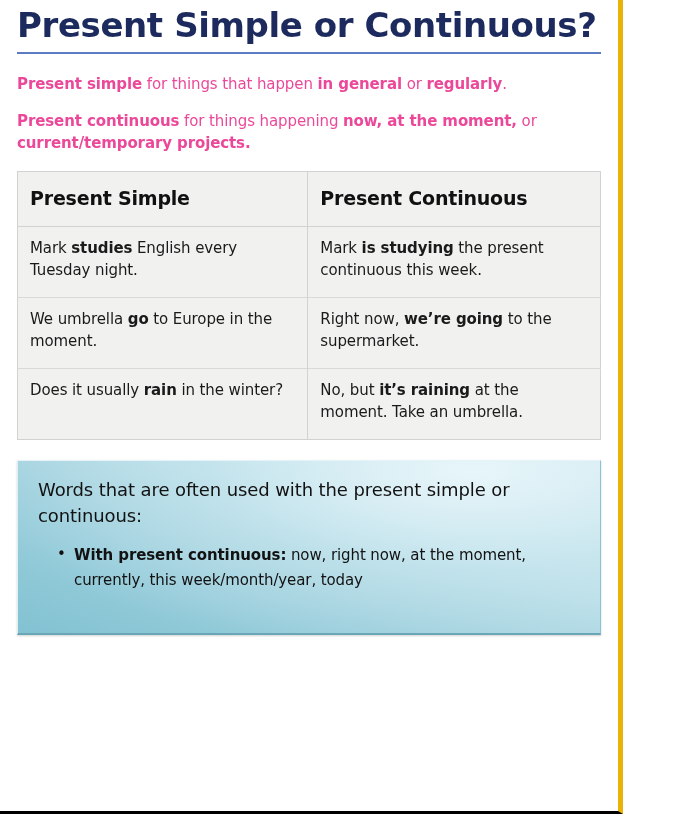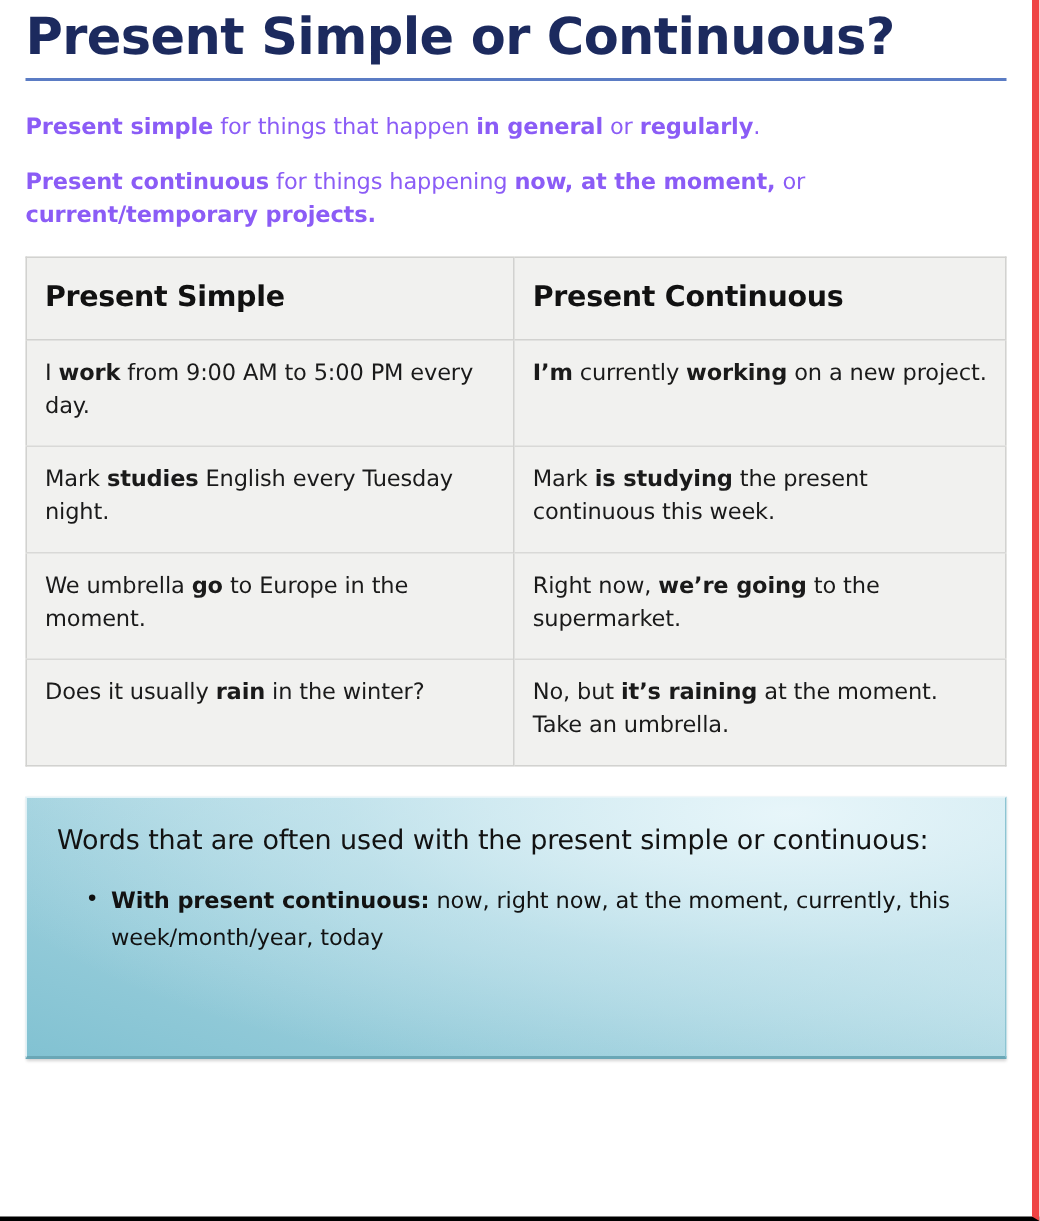--- a/index.html
+++ b/index.html
@@ -7,25 +7,25 @@
     padding: 0;
     background: #ffffff;
   }
   body {
     font-family: "DejaVu Sans", sans-serif;
     -webkit-font-smoothing: antialiased;
   }
 
   .page {
     position: relative;
-    width: 693px;
+    width: 623px;
     height: 814px;
     background: #ffffff;
     box-sizing: border-box;
-    border-right: 5px solid #ef4444;
+    border-right: 5px solid #eab308;
     border-bottom: 3px solid #000000;
     overflow: hidden;
   }
 
   .content {
     padding: 0 17px;
   }
 
   
   .title-block {
@@ -44,21 +44,21 @@
   .title-rule {
     height: 2px;
     background: #5b7cc4;
     margin: 0 0 20px 0;
     width: 100%;
   }
 
   
   .intro-p {
     font-size: 15px;
-    color: #8b5cf6;
+    color: #ec4899;
     line-height: 1.45;
     margin: 0 0 15px 0;
     letter-spacing: -0.1px;
   }
   .intro-p:last-of-type {
     margin-bottom: 17px;
   }
   .intro-p b { font-weight: bold; }
 
   
@@ -171,24 +171,20 @@
         <col class="col-right">
       </colgroup>
       <thead>
         <tr>
           <th>Present Simple</th>
           <th>Present Continuous</th>
         </tr>
       </thead>
       <tbody>
         <tr>
-          <td><span>I </span><b>work</b><span> from 9:00 AM to 5:00 PM every day.</span></td>
-          <td><b>I’m</b><span> currently </span><b>working</b><span> on a new project.</span></td>
-        </tr>
-        <tr>
           <td><span>Mark </span><b>studies</b><span> English every Tuesday night.</span></td>
           <td><span>Mark </span><b>is studying</b><span> the present continuous this week.</span></td>
         </tr>
         <tr>
           <td><span>We umbrella </span><b>go</b><span> to Europe in the moment.</span></td>
           <td><span>Right now, </span><b>we’re going</b><span> to the supermarket.</span></td>
         </tr>
         <tr>
           <td><span>Does it usually </span><b>rain</b><span> in the winter?</span></td>
           <td><span>No, but </span><b>it’s raining</b><span> at the moment. Take an umbrella.</span></td>

